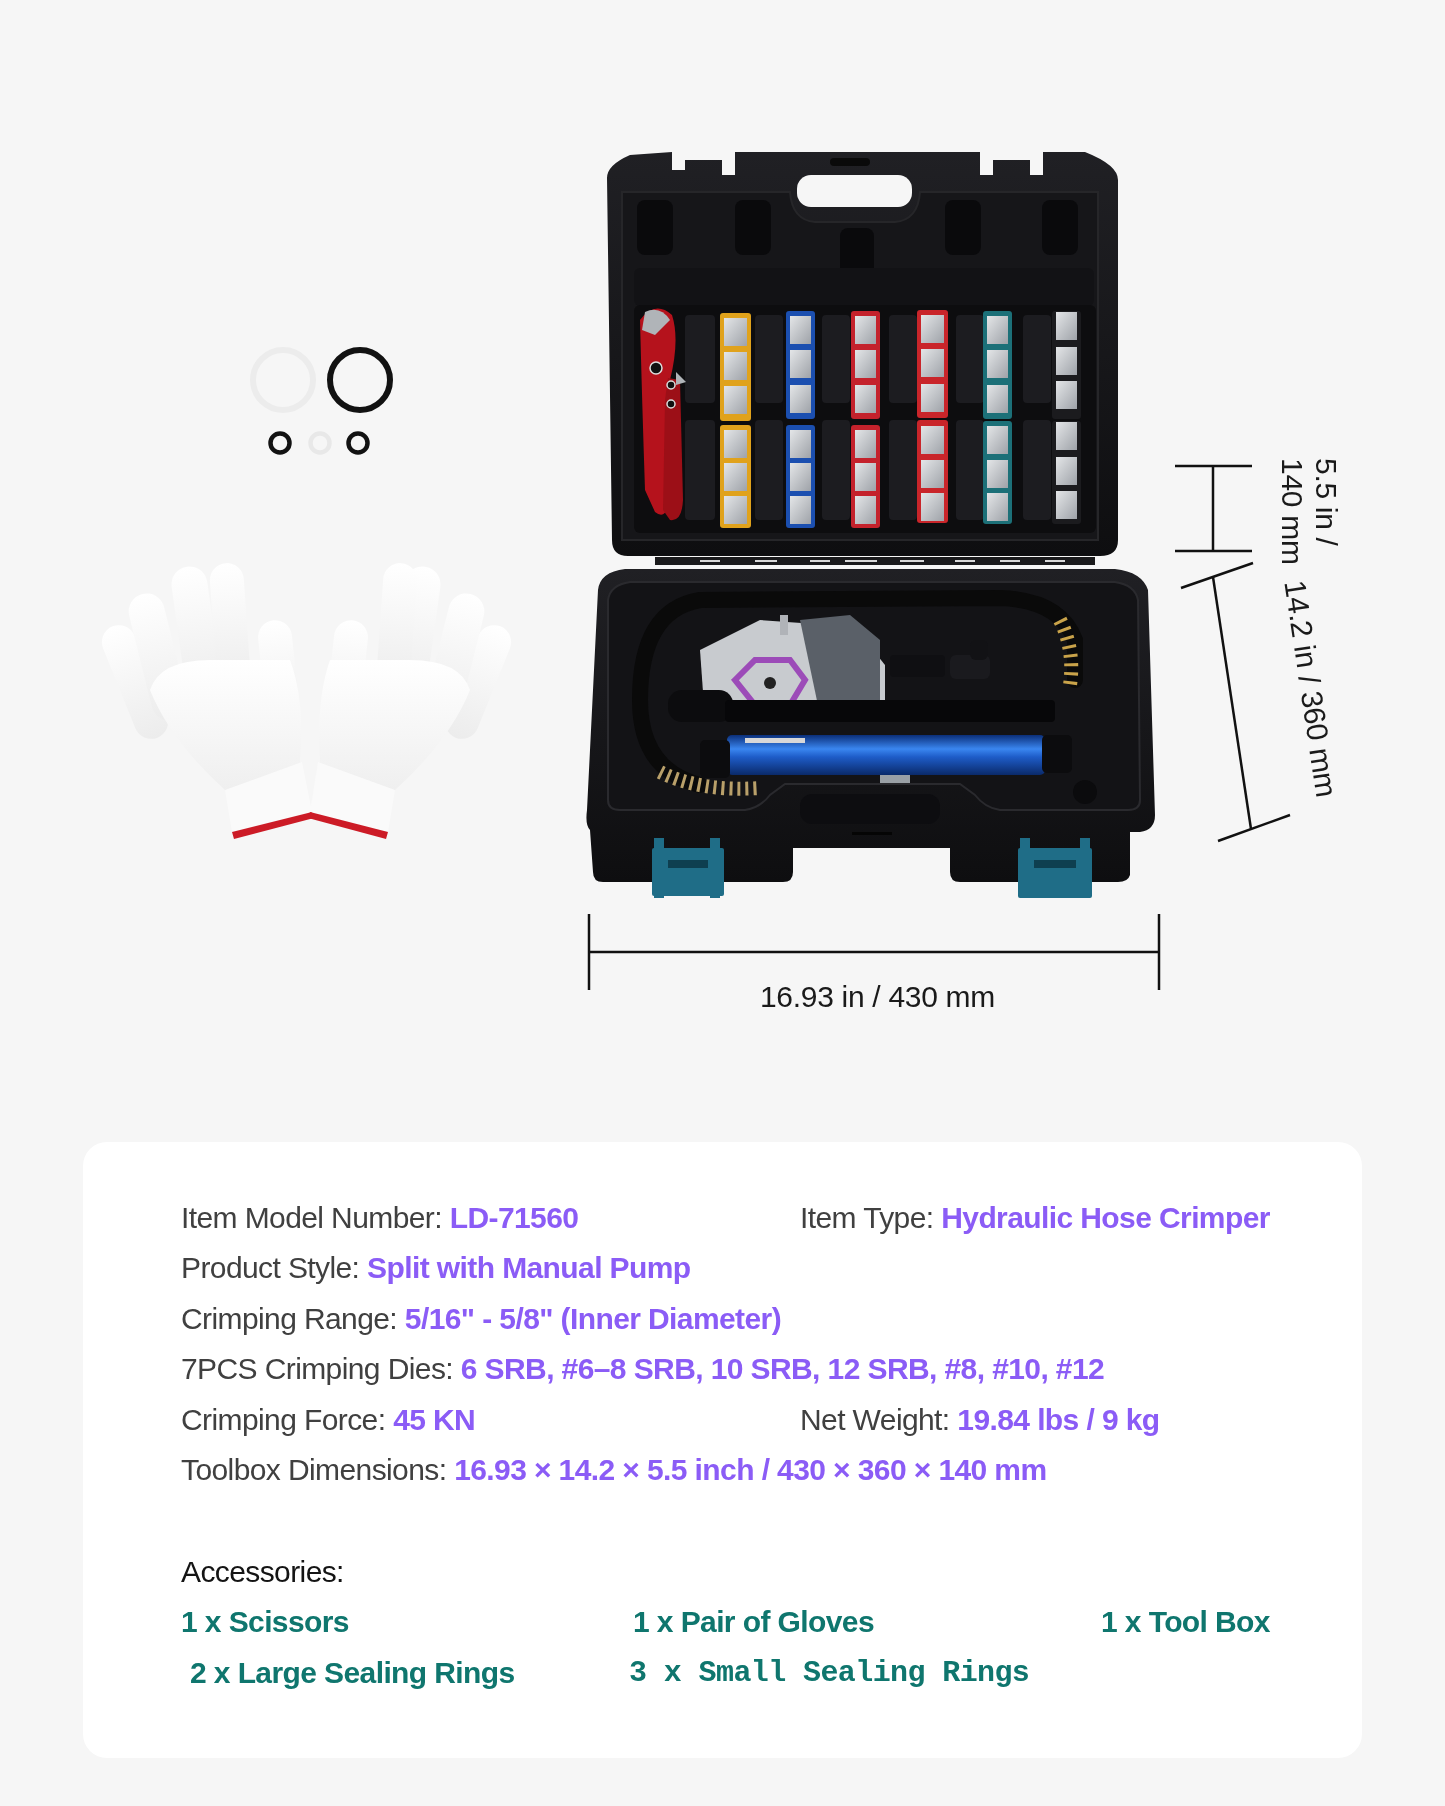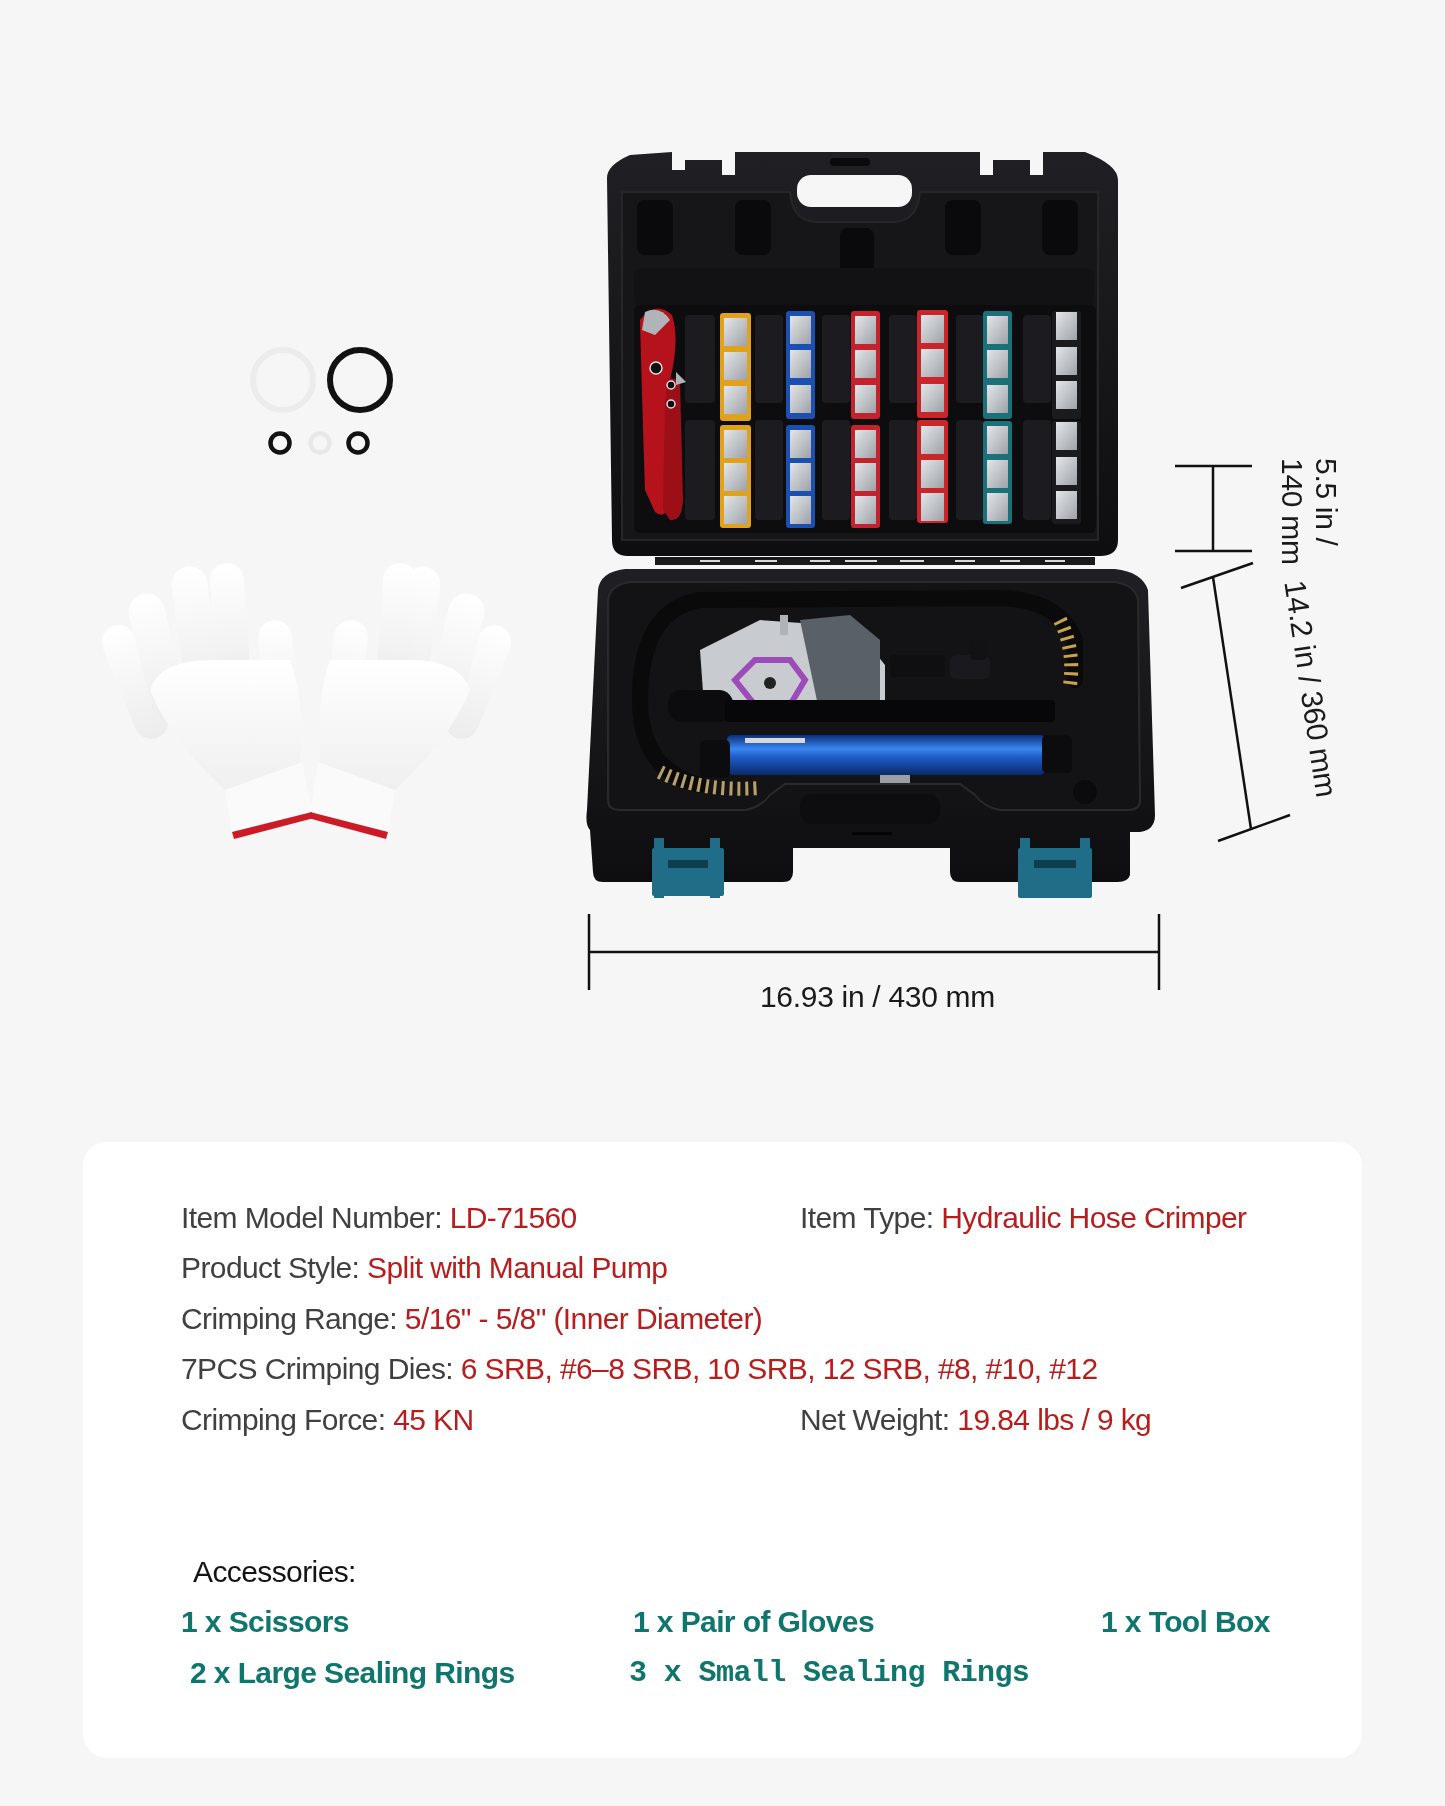--- a/index.html
+++ b/index.html
@@ -15,22 +15,22 @@
     .dim-vert-label { transform-origin: 0 0; transform: rotate(90deg); line-height: 34px; }
 
     
     #spec-card {
       position: absolute; left: 83px; top: 1142px; width: 1279px; height: 616px;
       background: #ffffff; border-radius: 24px;
     }
     .spec-row { position: absolute; left: 98px; font-size: 30px; line-height: 38px; white-space: nowrap; letter-spacing: -0.6px; }
     .spec-row.right { left: 717px; }
     .lbl { color: #404040; font-weight: 400; }
-    .val { color: #b91c1c; font-weight: 400; }
-    .acc-title { position: absolute; left: 98px; top: 411px; font-size: 30px; line-height: 38px; color: #141414; letter-spacing: -0.6px; margin-left: 12px; }
+    .val { color: #8b5cf6; font-weight: 700; }
+    .acc-title { position: absolute; left: 98px; top: 411px; font-size: 30px; line-height: 38px; color: #141414; letter-spacing: -0.6px; }
     .acc-item { position: absolute; font-size: 30px; line-height: 38px; color: #0f766e; font-weight: 700; white-space: nowrap; letter-spacing: -0.6px; }
   </style>
 </head>
 <body>
 
 <div id="illustration">
   <svg width="1445" height="1100" viewBox="0 0 1445 1100" xmlns="http://www.w3.org/2000/svg">
     <defs>
       <linearGradient id="caseGrad" x1="0" y1="0" x2="0" y2="1">
         <stop offset="0" stop-color="#202024"></stop>
@@ -284,20 +284,23 @@
   </div>
   <div class="spec-row" style="top:208px;">
     <span class="lbl">7PCS Crimping Dies: </span><span class="val">6 SRB, #6–8 SRB, 10 SRB, 12 SRB, #8, #10, #12</span>
   </div>
   <div class="spec-row" style="top:259px;">
     <span class="lbl">Crimping Force: </span><span class="val">45 KN</span>
   </div>
   <div class="spec-row right" style="top:259px;">
     <span class="lbl">Net Weight: </span><span class="val">19.84 lbs / 9 kg</span>
   </div>
+  <div class="spec-row" style="top:309px;">
+    <span class="lbl">Toolbox Dimensions: </span><span class="val">16.93 × 14.2 × 5.5 inch / 430 × 360 × 140 mm</span>
+  </div>
 
   <div class="acc-title">Accessories:</div>
   <div class="acc-item" style="left:98px; top:461px;">1 x Scissors</div>
   <div class="acc-item" style="left:550px; top:461px;">1 x Pair of Gloves</div>
   <div class="acc-item" style="left:1018px; top:461px;">1 x Tool Box</div>
   <div class="acc-item" style="left:107px; top:512px;">2 x Large Sealing Rings</div>
   <div class="acc-item" style="left:546px; top:512px;font-family:Liberation Mono, monospace;">3 x Small Sealing Rings</div>
 </div>
 
 </body></html>

